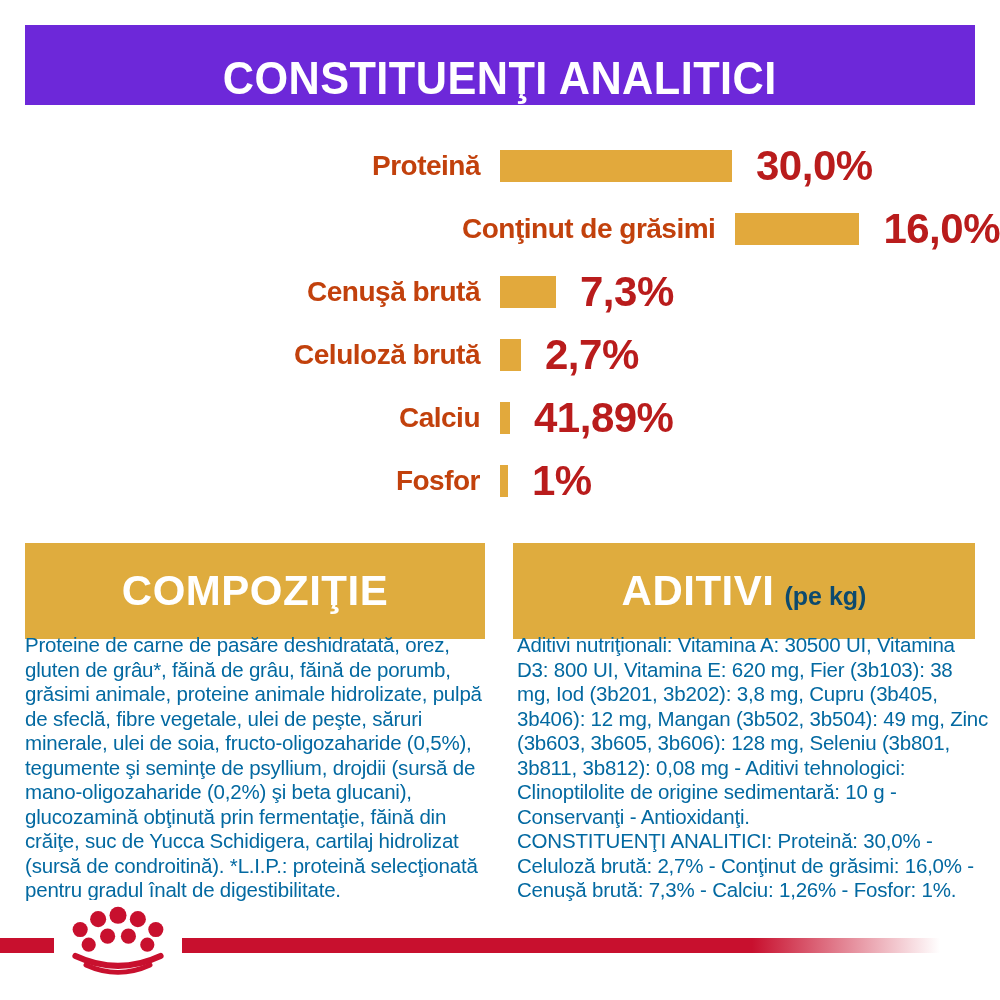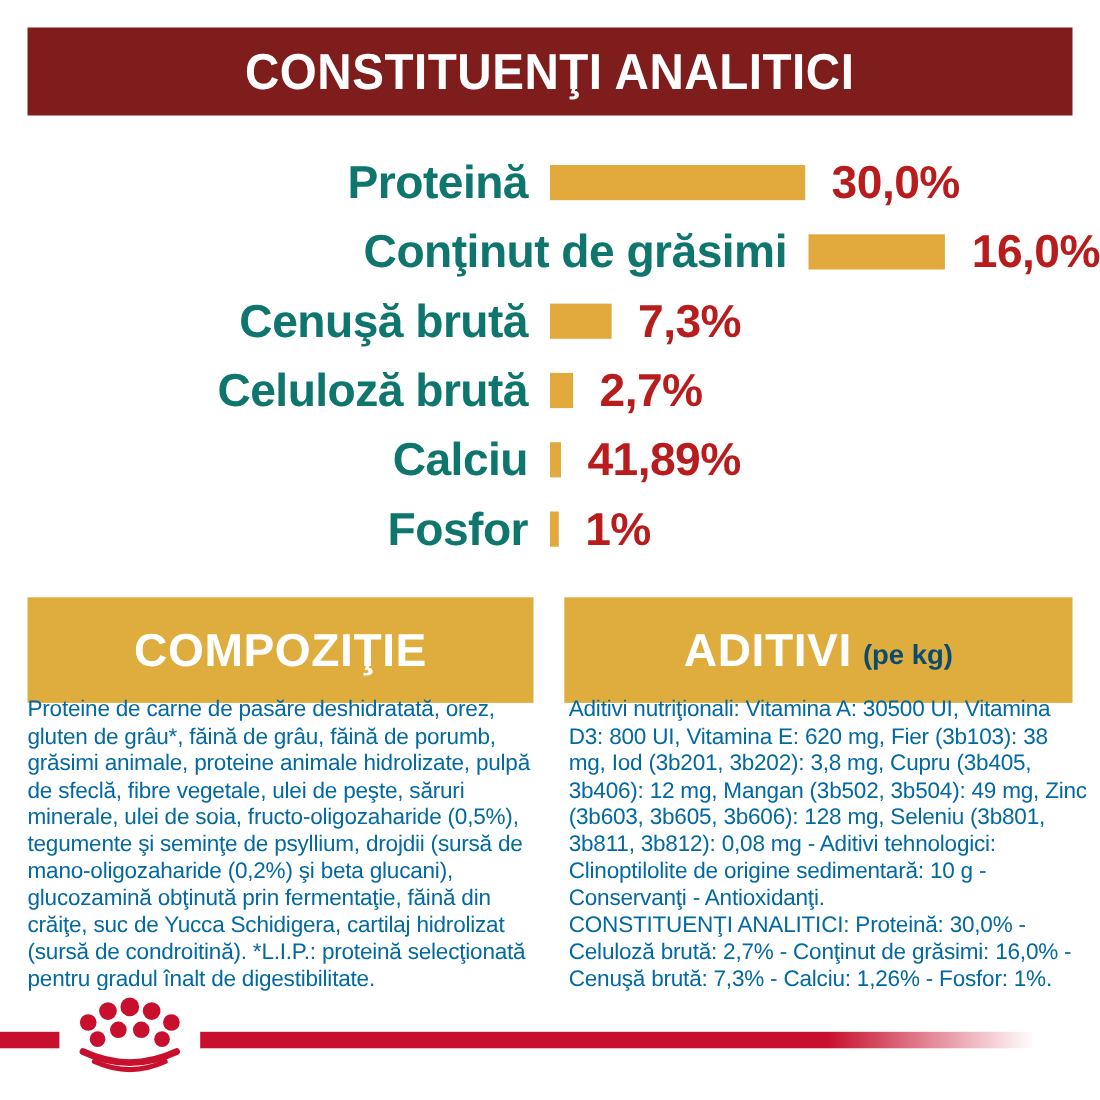--- a/index.html
+++ b/index.html
@@ -6,36 +6,36 @@
   .page{
     position:relative;
     width:1000px;height:1000px;
     background:#ffffff;
     font-family:"Liberation Sans", sans-serif;
     overflow:hidden;
   }
   
   .top-banner{
     position:absolute;left:25px;top:25px;width:950px;height:80px;
-    background:#7f1d1d;
-    display:flex;align-items:center;justify-content:center;
+    background:#6d28d9;
+    display:flex;align-items:flex-end;justify-content:center;
   }
   .top-banner .title{
     color:#ffffff;font-size:46px;font-weight:bold;letter-spacing:.5px;
     transform:scaleX(.94);white-space:nowrap;
   }
   
   .chart{position:absolute;left:0;top:150px;width:1000px;height:370px;}
   .chart-row{
     position:absolute;left:0;width:1000px;height:32px;
     display:flex;align-items:center;
   }
   .chart-label{
     flex:0 0 480px;text-align:right;
-    font-size:42px;font-weight:bold;color:#0f766e;letter-spacing:-0.5px;
+    font-size:28px;font-weight:bold;color:#c2410c;letter-spacing:-0.5px;
     white-space:nowrap;line-height:32px;
   }
   .chart-bar{
     height:32px;background:#E2A93C;margin-left:20px;flex:0 0 auto;
   }
   .chart-value{
     margin-left:24px;
     font-size:42px;font-weight:bold;color:#b91c1c;letter-spacing:-0.5px;
     white-space:nowrap;line-height:32px;
   }

